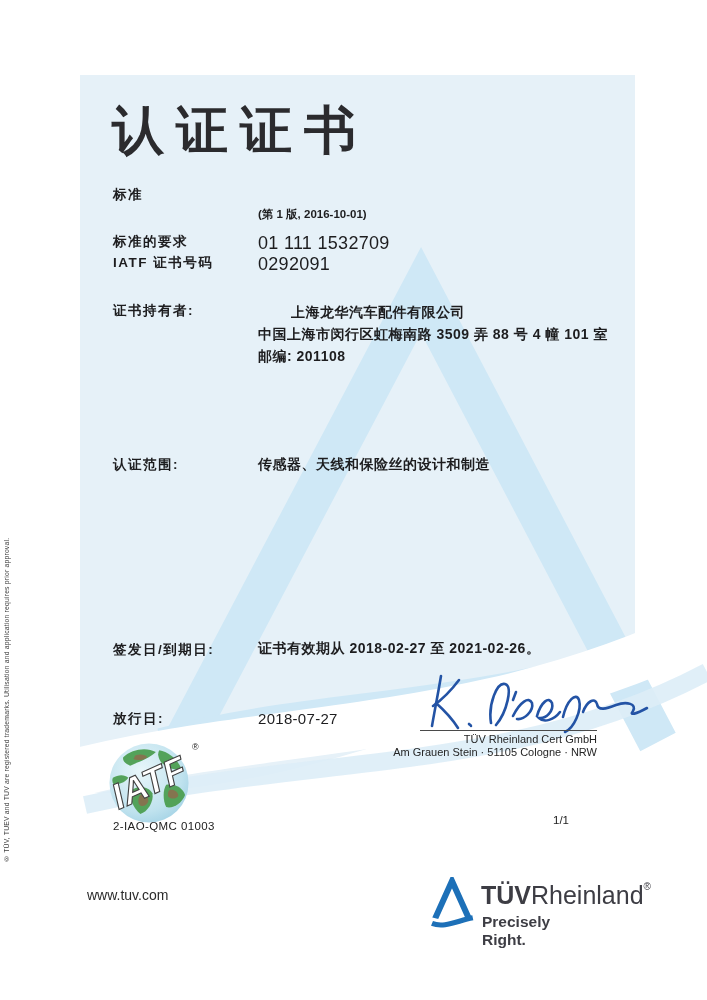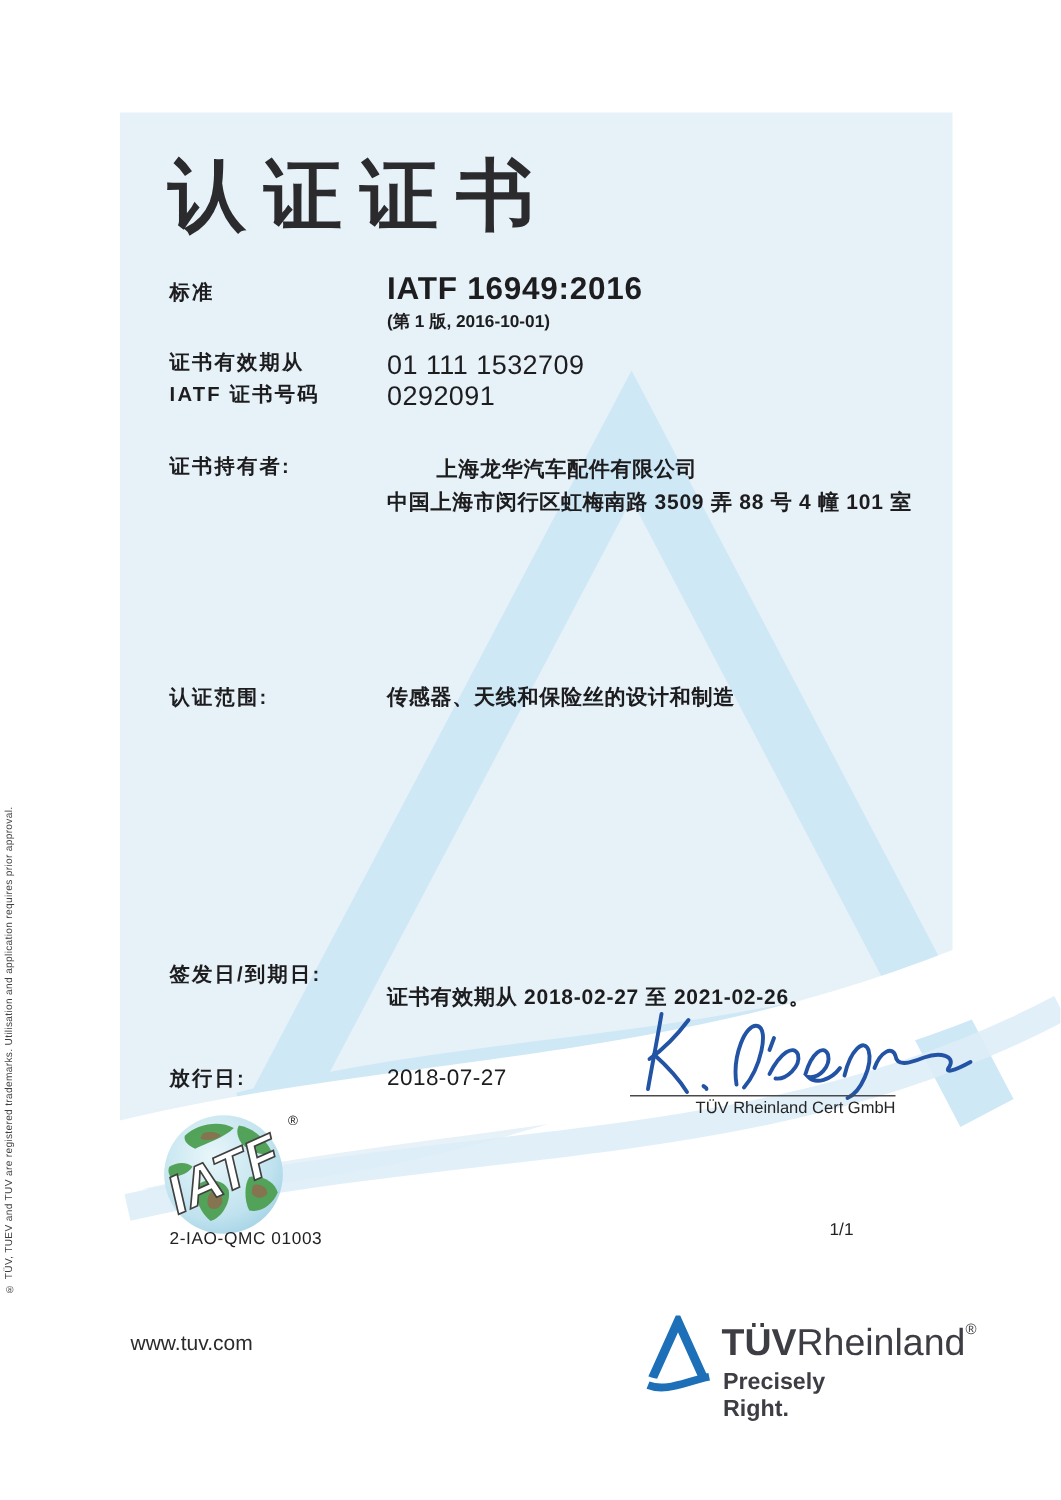--- a/index.html
+++ b/index.html
@@ -65,40 +65,40 @@
   <path d="M85,805 C310,754 510,776 707,672" fill="none" stroke="#ddedf7" stroke-width="18" opacity="0.9"></path>
 </svg>
 
 <div id="content">
 
   <div class="abs vertical-note">® TÜV, TUEV and TUV are registered trademarks. Utilisation and application requires prior approval.</div>
 
   <div class="abs cert-title">认证证书</div>
 
   <div class="abs label" style="top:186px;">标准</div>
-  <div class="abs val standard-value">IATF 16949:2016</div>
   <div class="abs val standard-edition">(第 1 版, 2016-10-01)</div>
 
-  <div class="abs label" style="top:233px;">证书有效期从</div>
+  <div class="abs label" style="top:233px;">标准的要求</div>
   <div class="abs val num" style="top:233px;">01 111 1532709</div>
   <div class="abs label" style="top:254px;">IATF 证书号码</div>
   <div class="abs val num" style="top:254px;">0292091</div>
 
   <div class="abs label" style="top:302px;">证书持有者:</div>
   <div class="abs val cn holder-block">
     <div class="holder-name">上海龙华汽车配件有限公司</div>
     <div>中国上海市闵行区虹梅南路 3509 弄 88 号 4 幢 101 室</div>
+    <div>邮编: 201108</div>
   </div>
 
   <div class="abs label" style="top:456px;">认证范围:</div>
   <div class="abs val cn" style="top:456px;font-weight:700;">传感器、天线和保险丝的设计和制造</div>
 
 
   <div class="abs label" style="top:625px;margin-top:16px;">签发日/到期日:</div>
-  <div class="abs val cn" style="top:656px;">证书有效期从 2018-02-27 至 2021-02-26。</div>
+  <div class="abs val cn" style="top:640px;">证书有效期从 2018-02-27 至 2021-02-26。</div>
 
   <div class="abs label" style="top:710px;">放行日:</div>
   <div class="abs val num" style="top:710px;font-size:15px;">2018-07-27</div>
 
   <svg class="abs sig-script" viewBox="0 0 228 64" xmlns="http://www.w3.org/2000/svg">
     <g fill="none" stroke="#2353a5" stroke-width="2.6" stroke-linecap="round">
       <path d="M16,6 C13,24 9,44 7,56"></path>
       <path d="M34,10 C25,22 15,31 8,36"></path>
       <path d="M11,33 C20,41 28,50 33,58"></path>
       <path d="M44,54 c1,1 2,1 2,2"></path>
@@ -106,20 +106,21 @@
       <path d="M88,30 l3,-8"></path>
       <path d="M88,46 C95,32 104,26 107,33 C109,41 99,50 92,49"></path>
       <path d="M112,46 C116,32 124,26 127,33 C129,41 121,49 114,48 C119,53 129,50 135,42"></path>
       <path d="M138,47 C142,30 151,22 154,30 C157,40 149,58 140,62"></path>
       <path d="M158,42 C162,31 170,27 172,34 C173,41 181,39 191,35 C202,31 212,34 208,41 C204,46 211,44 222,38"></path>
     </g>
   </svg>
   <div class="abs sig-line"></div>
   <div class="abs sig-block">
     <div>TÜV Rheinland Cert GmbH</div>
+    <div>Am Grauen Stein · 51105 Cologne · NRW</div>
   </div>
 
   <svg class="abs iatf-globe" viewBox="0 0 100 100" xmlns="http://www.w3.org/2000/svg">
     <defs>
       <radialGradient id="ocean" cx="40%" cy="35%" r="75%">
         <stop offset="0%" stop-color="#e8f6fa"></stop>
         <stop offset="70%" stop-color="#bfe2ee"></stop>
         <stop offset="100%" stop-color="#9fd0e4"></stop>
       </radialGradient>
     </defs>

